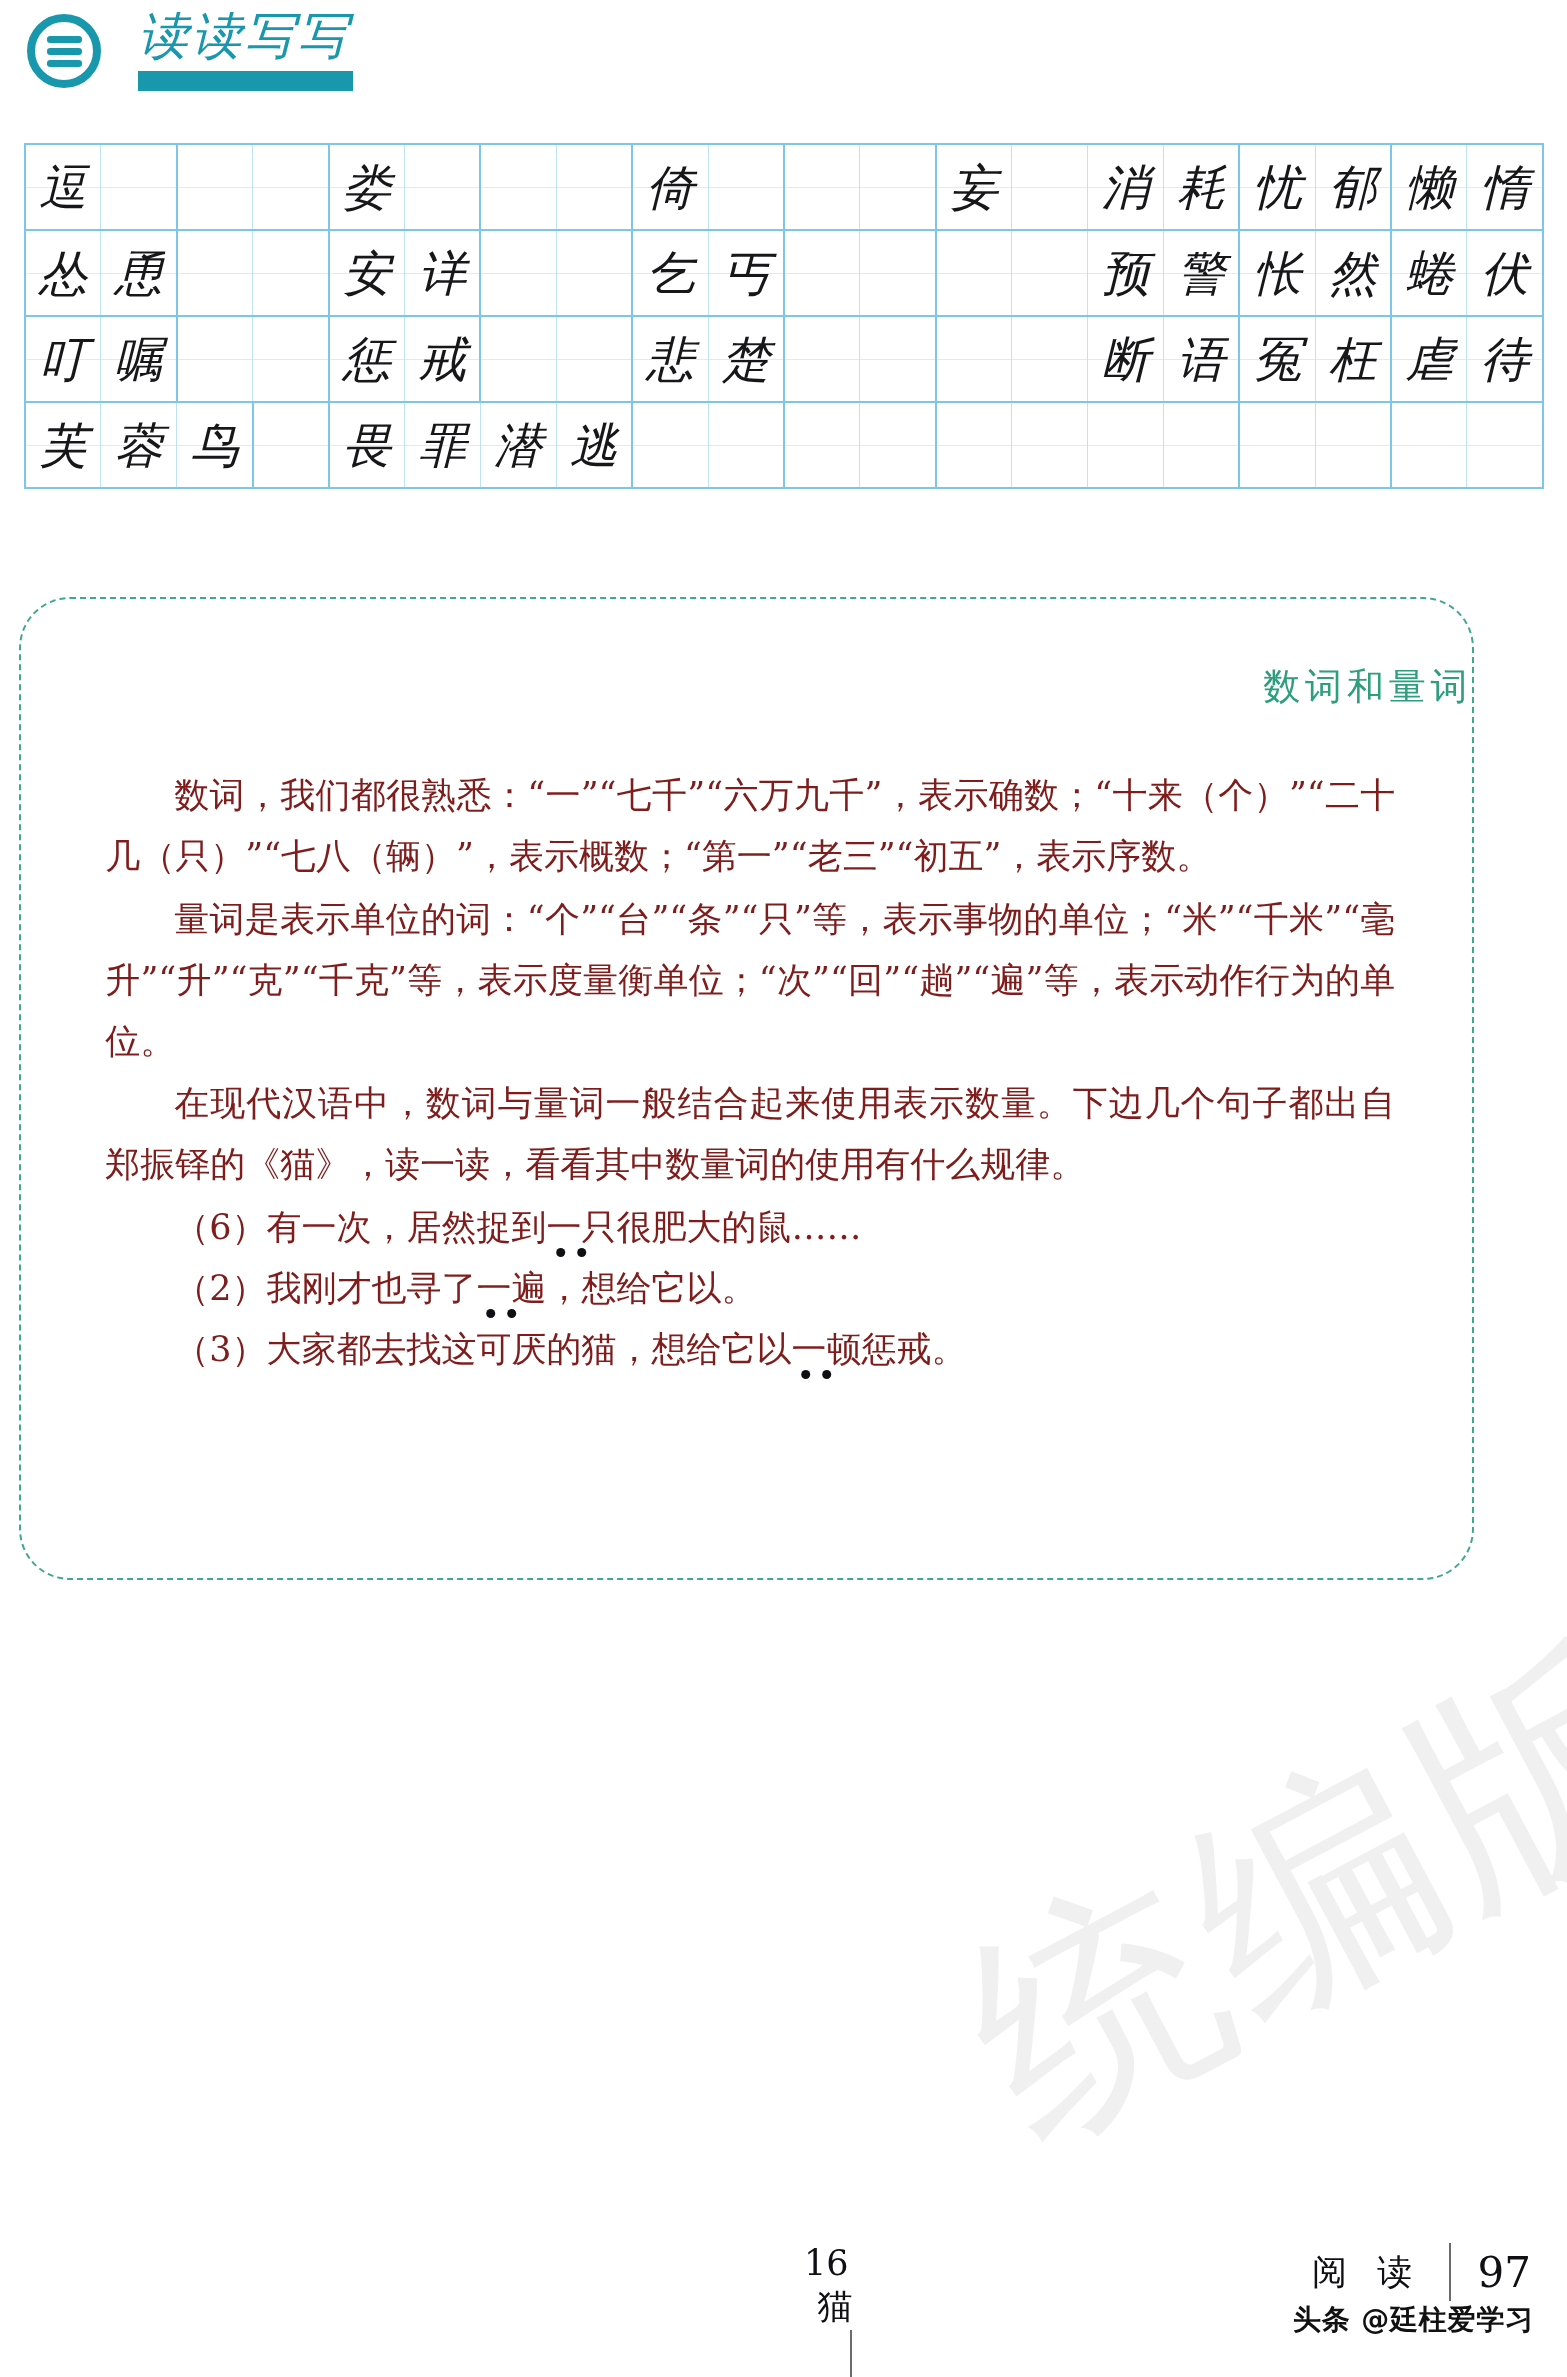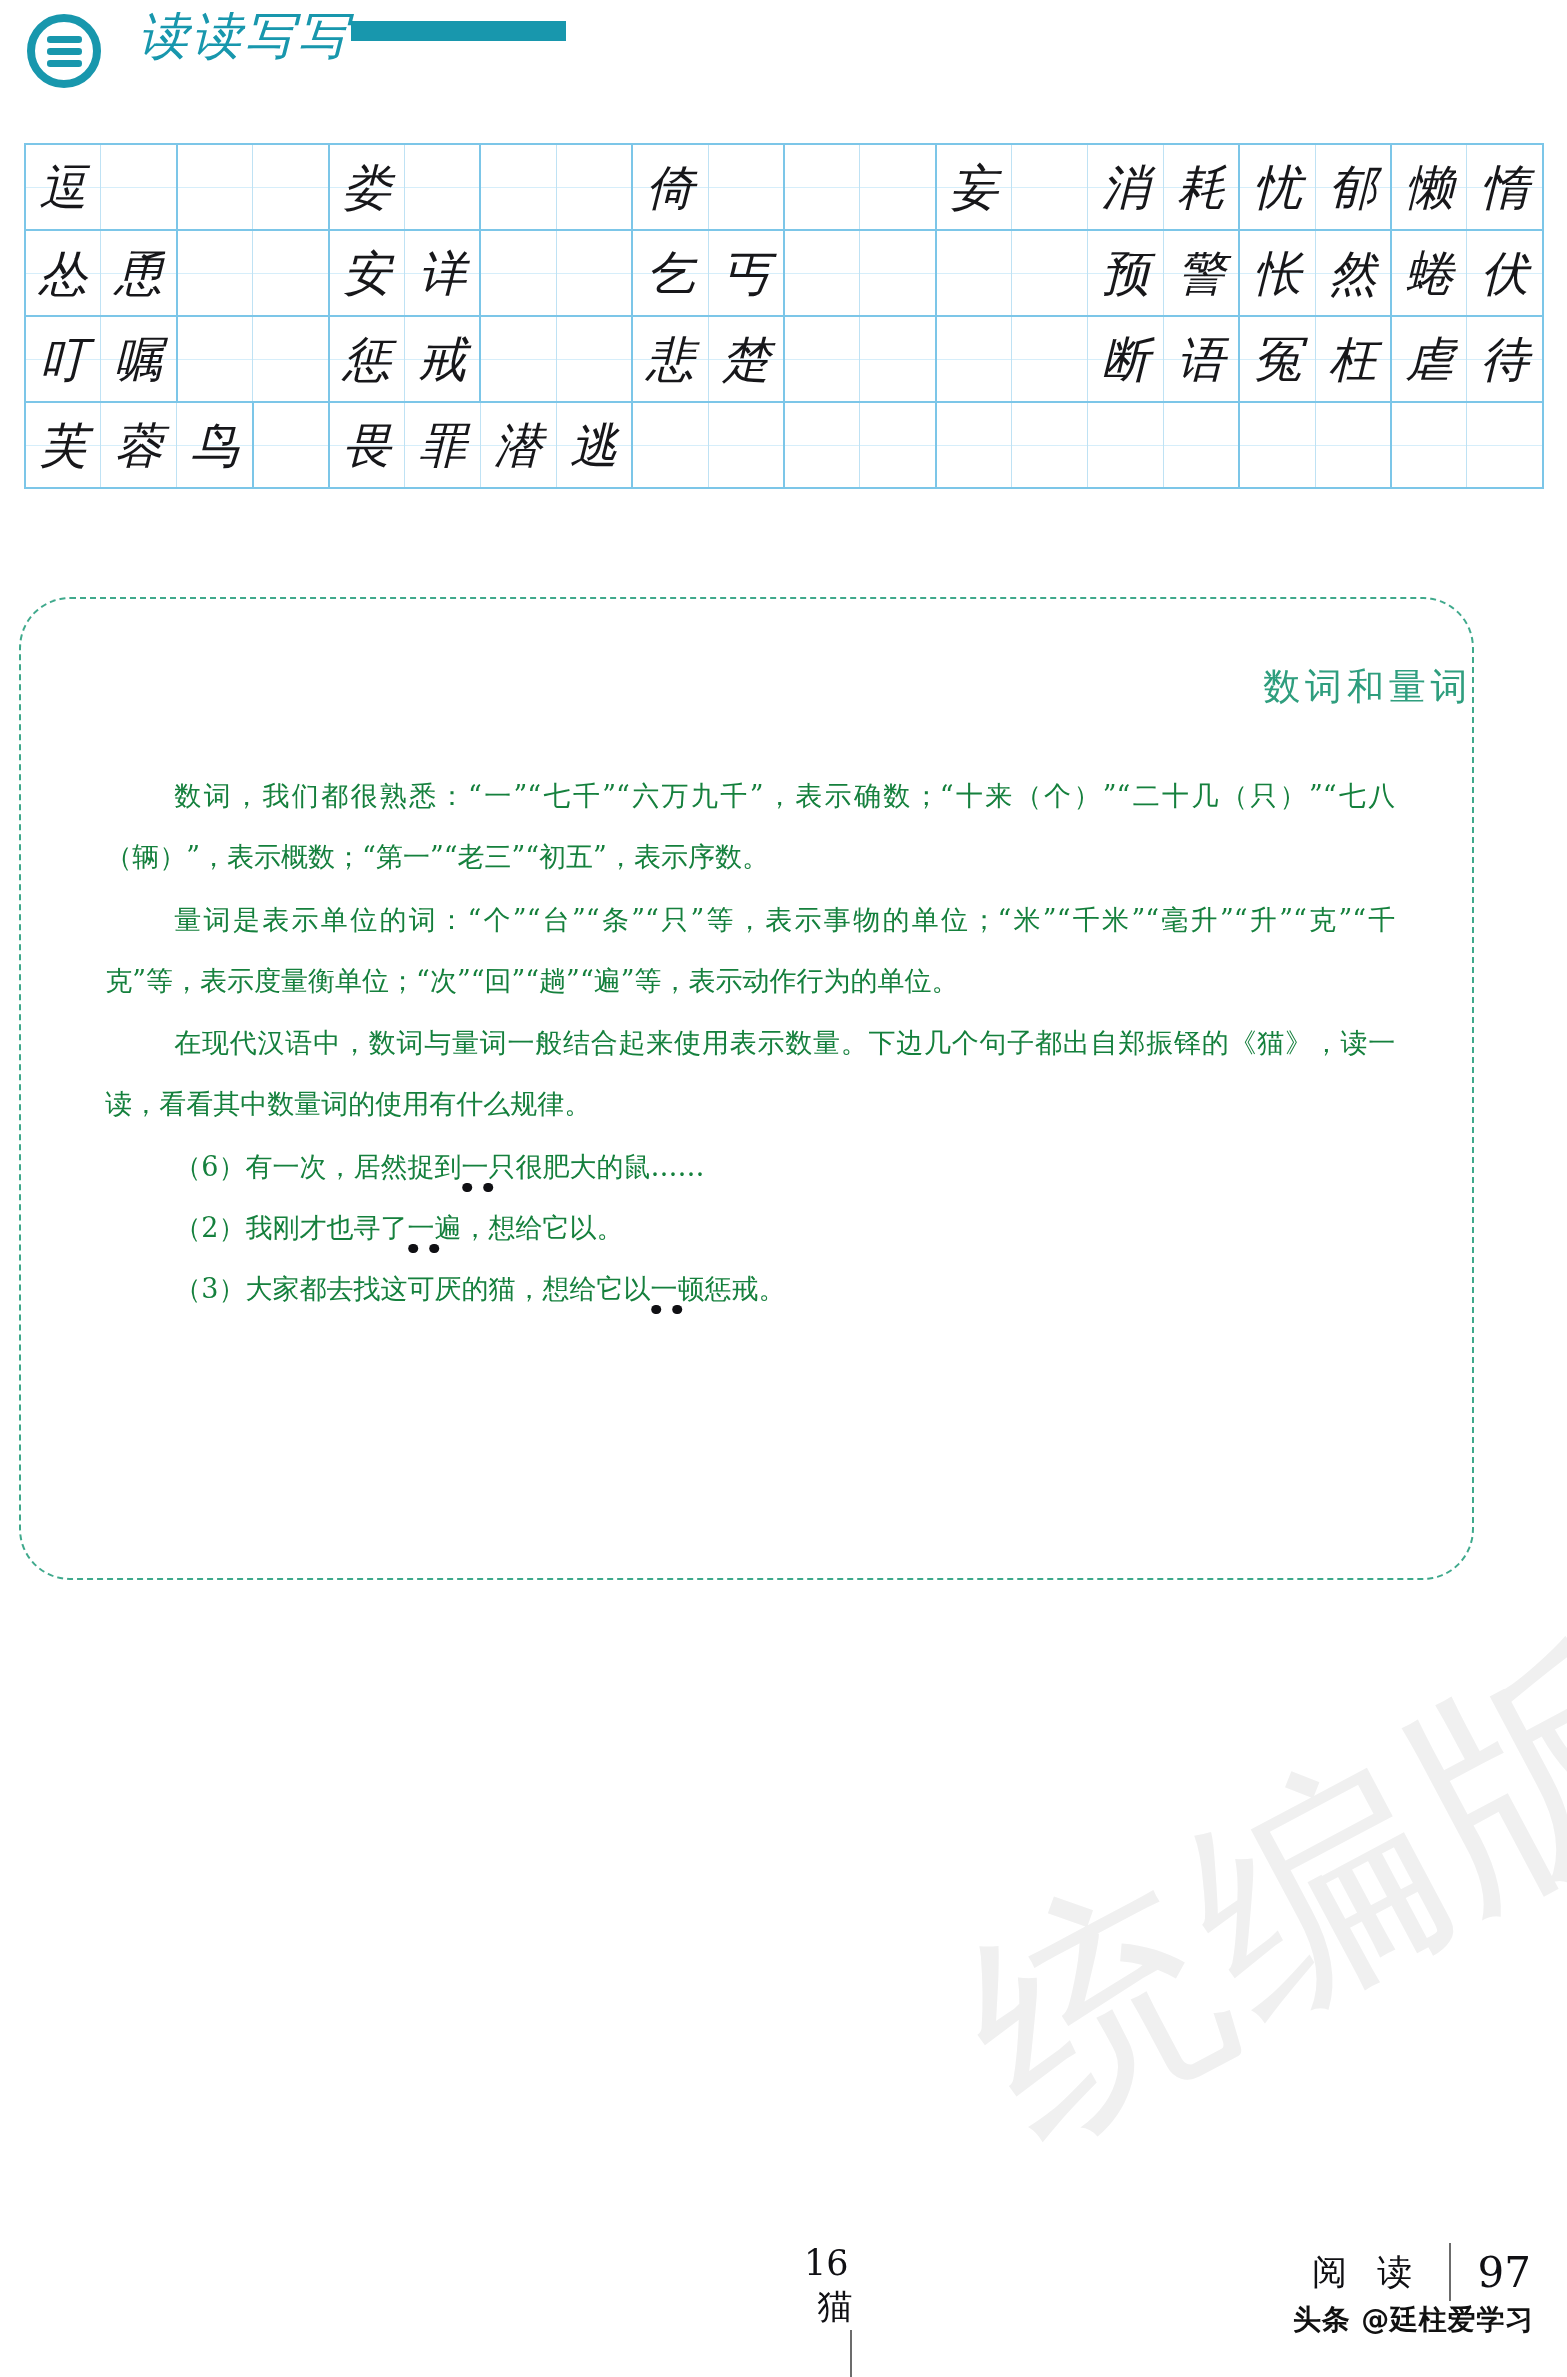--- a/index.html
+++ b/index.html
@@ -45,20 +45,21 @@
   }
   .header-icon .bar {
     width: 35px;
     height: 6.4px;
     border-radius: 3.2px;
     background: #1897ad;
   }
   .header-title-wrap {
     margin-left: 37px;
     display: flex;
+    flex-direction: column;
   }
   .header-title {
     font-family: "DejaVu Serif", "Liberation Serif", serif;
     font-size: 50px;
     line-height: 1.0;
     color: #1897ad;
     font-style: italic;
     font-weight: 400;
     letter-spacing: 3.2px;
     white-space: nowrap;
@@ -135,23 +136,23 @@
     text-align: right;
     font-family: "DejaVu Serif", "Liberation Serif", serif;
     font-size: 37px;
     color: #2f9e7e;
     letter-spacing: 4.8px;
     font-weight: 400;
   }
   .infobox-body {
     margin: 53px 77px 0 84px;
     font-family: "DejaVu Serif", "Liberation Serif", serif;
-    font-size: 27px;
+    font-size: 35px;
     line-height: 61px;
-    color: #15803d;
+    color: #7f1d1d;
     text-align: justify;
   }
   .para {
     text-indent: 69px;
     margin: 0 0 1.6px 0;
   }
   .item {
     text-indent: 69px;
     margin: 0;
   }

